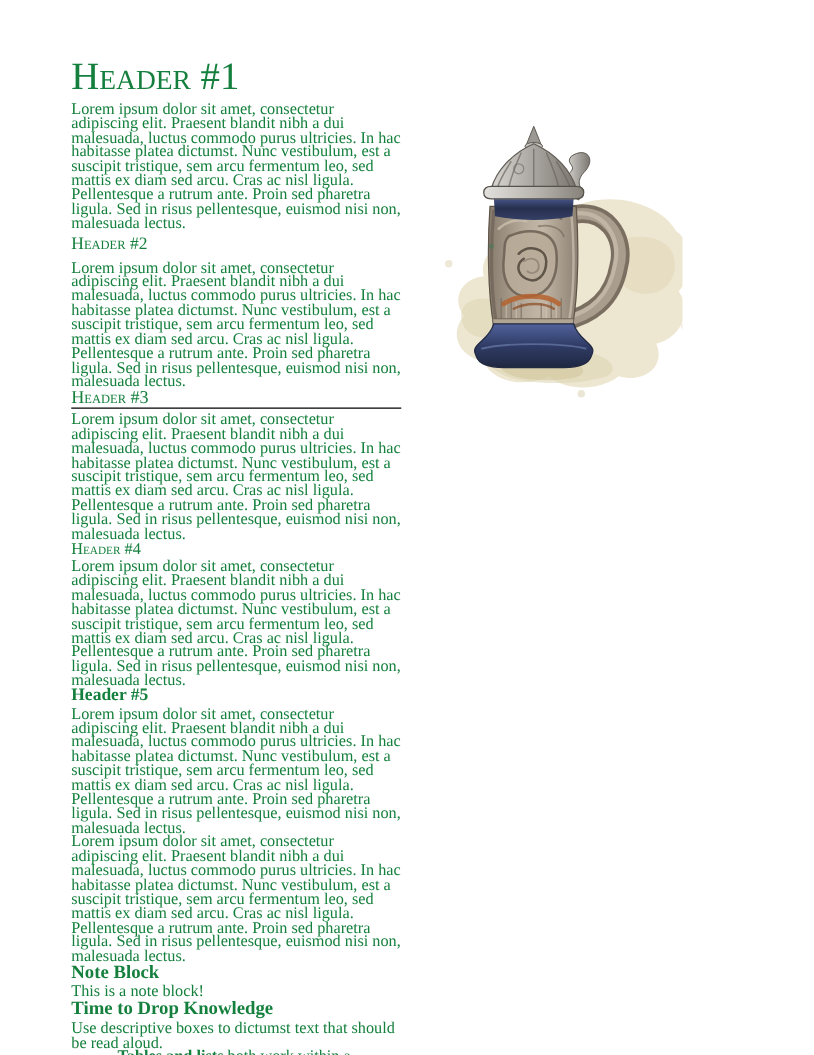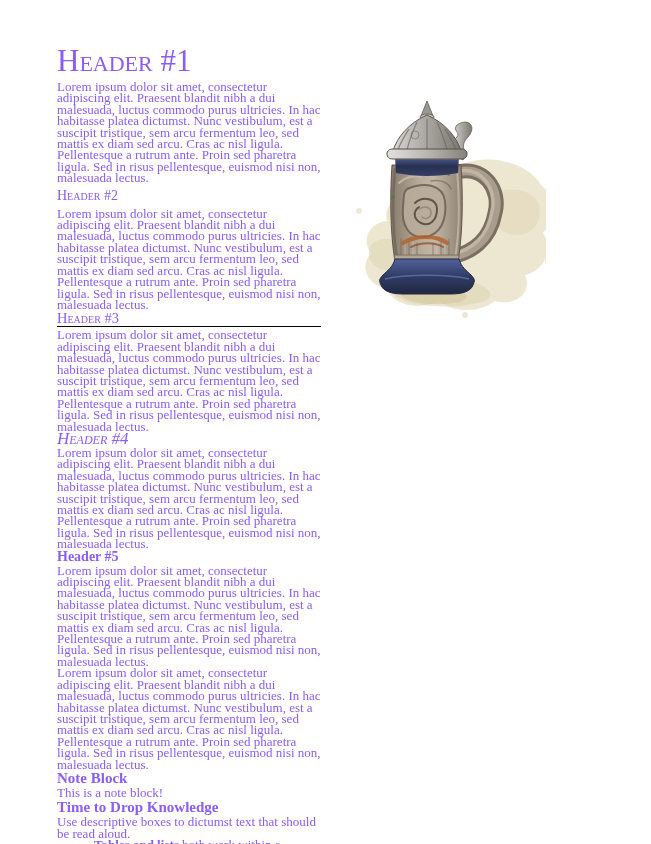--- a/index.html
+++ b/index.html
@@ -1,25 +1,25 @@
 <!DOCTYPE html>
 <html><head>
 <meta charset="utf-8">
 <style>
   html, body { margin:0; padding:0; background:#ffffff; }
   .page {
     position:relative; width:546px; height:844px; background:#ffffff;
-    overflow:hidden; font-family:"Liberation Serif", serif; color:#8b5cf6;
+    overflow:hidden; font-family:"Liberation Serif", serif; color:#15803d;
   }
   .text-col { position:absolute; left:57px; top:44px; width:264px; }
   .h1 { font-size:31px; line-height:34px; font-variant:small-caps; font-weight:400; margin:0 0 3px 0; }
   .h2 { font-size:14px; line-height:21px; font-variant:small-caps; font-weight:400; margin:1px 0 2px 0; }
   .h3 { font-size:14.5px; line-height:14px; font-variant:small-caps; font-weight:400;
         margin:1px 0 2px 0; padding-bottom:1px; border-bottom:1.5px solid #000; }
-  .h4 { font-size:17px; line-height:13.5px; font-variant:small-caps; font-weight:400; margin:0 0 1.5px 0;font-style:italic; }
+  .h4 { font-size:13px; line-height:13.5px; font-variant:small-caps; font-weight:400; margin:0 0 1.5px 0; }
   .h5 { font-size:14px; line-height:14px; font-weight:700; margin:0 0 1px 0; }
   .h6 { font-size:11.5px; line-height:11.5px; font-weight:700; margin:0 0 1px 0; }
   .para { font-size:13px; line-height:11.4px; margin:0; text-align:left; }
   .minor-title { font-size:15px; line-height:15px; font-weight:700; margin:1.5px 0 1px 0; }
   .inline-bold { font-weight:700;margin-left:37px; }
   .illustration { position:absolute; left:345px; top:93px; width:215px; height:230px; }
   .illustration svg { display:block; width:215px; height:230px; }
 </style>
 </head>
 <body>

